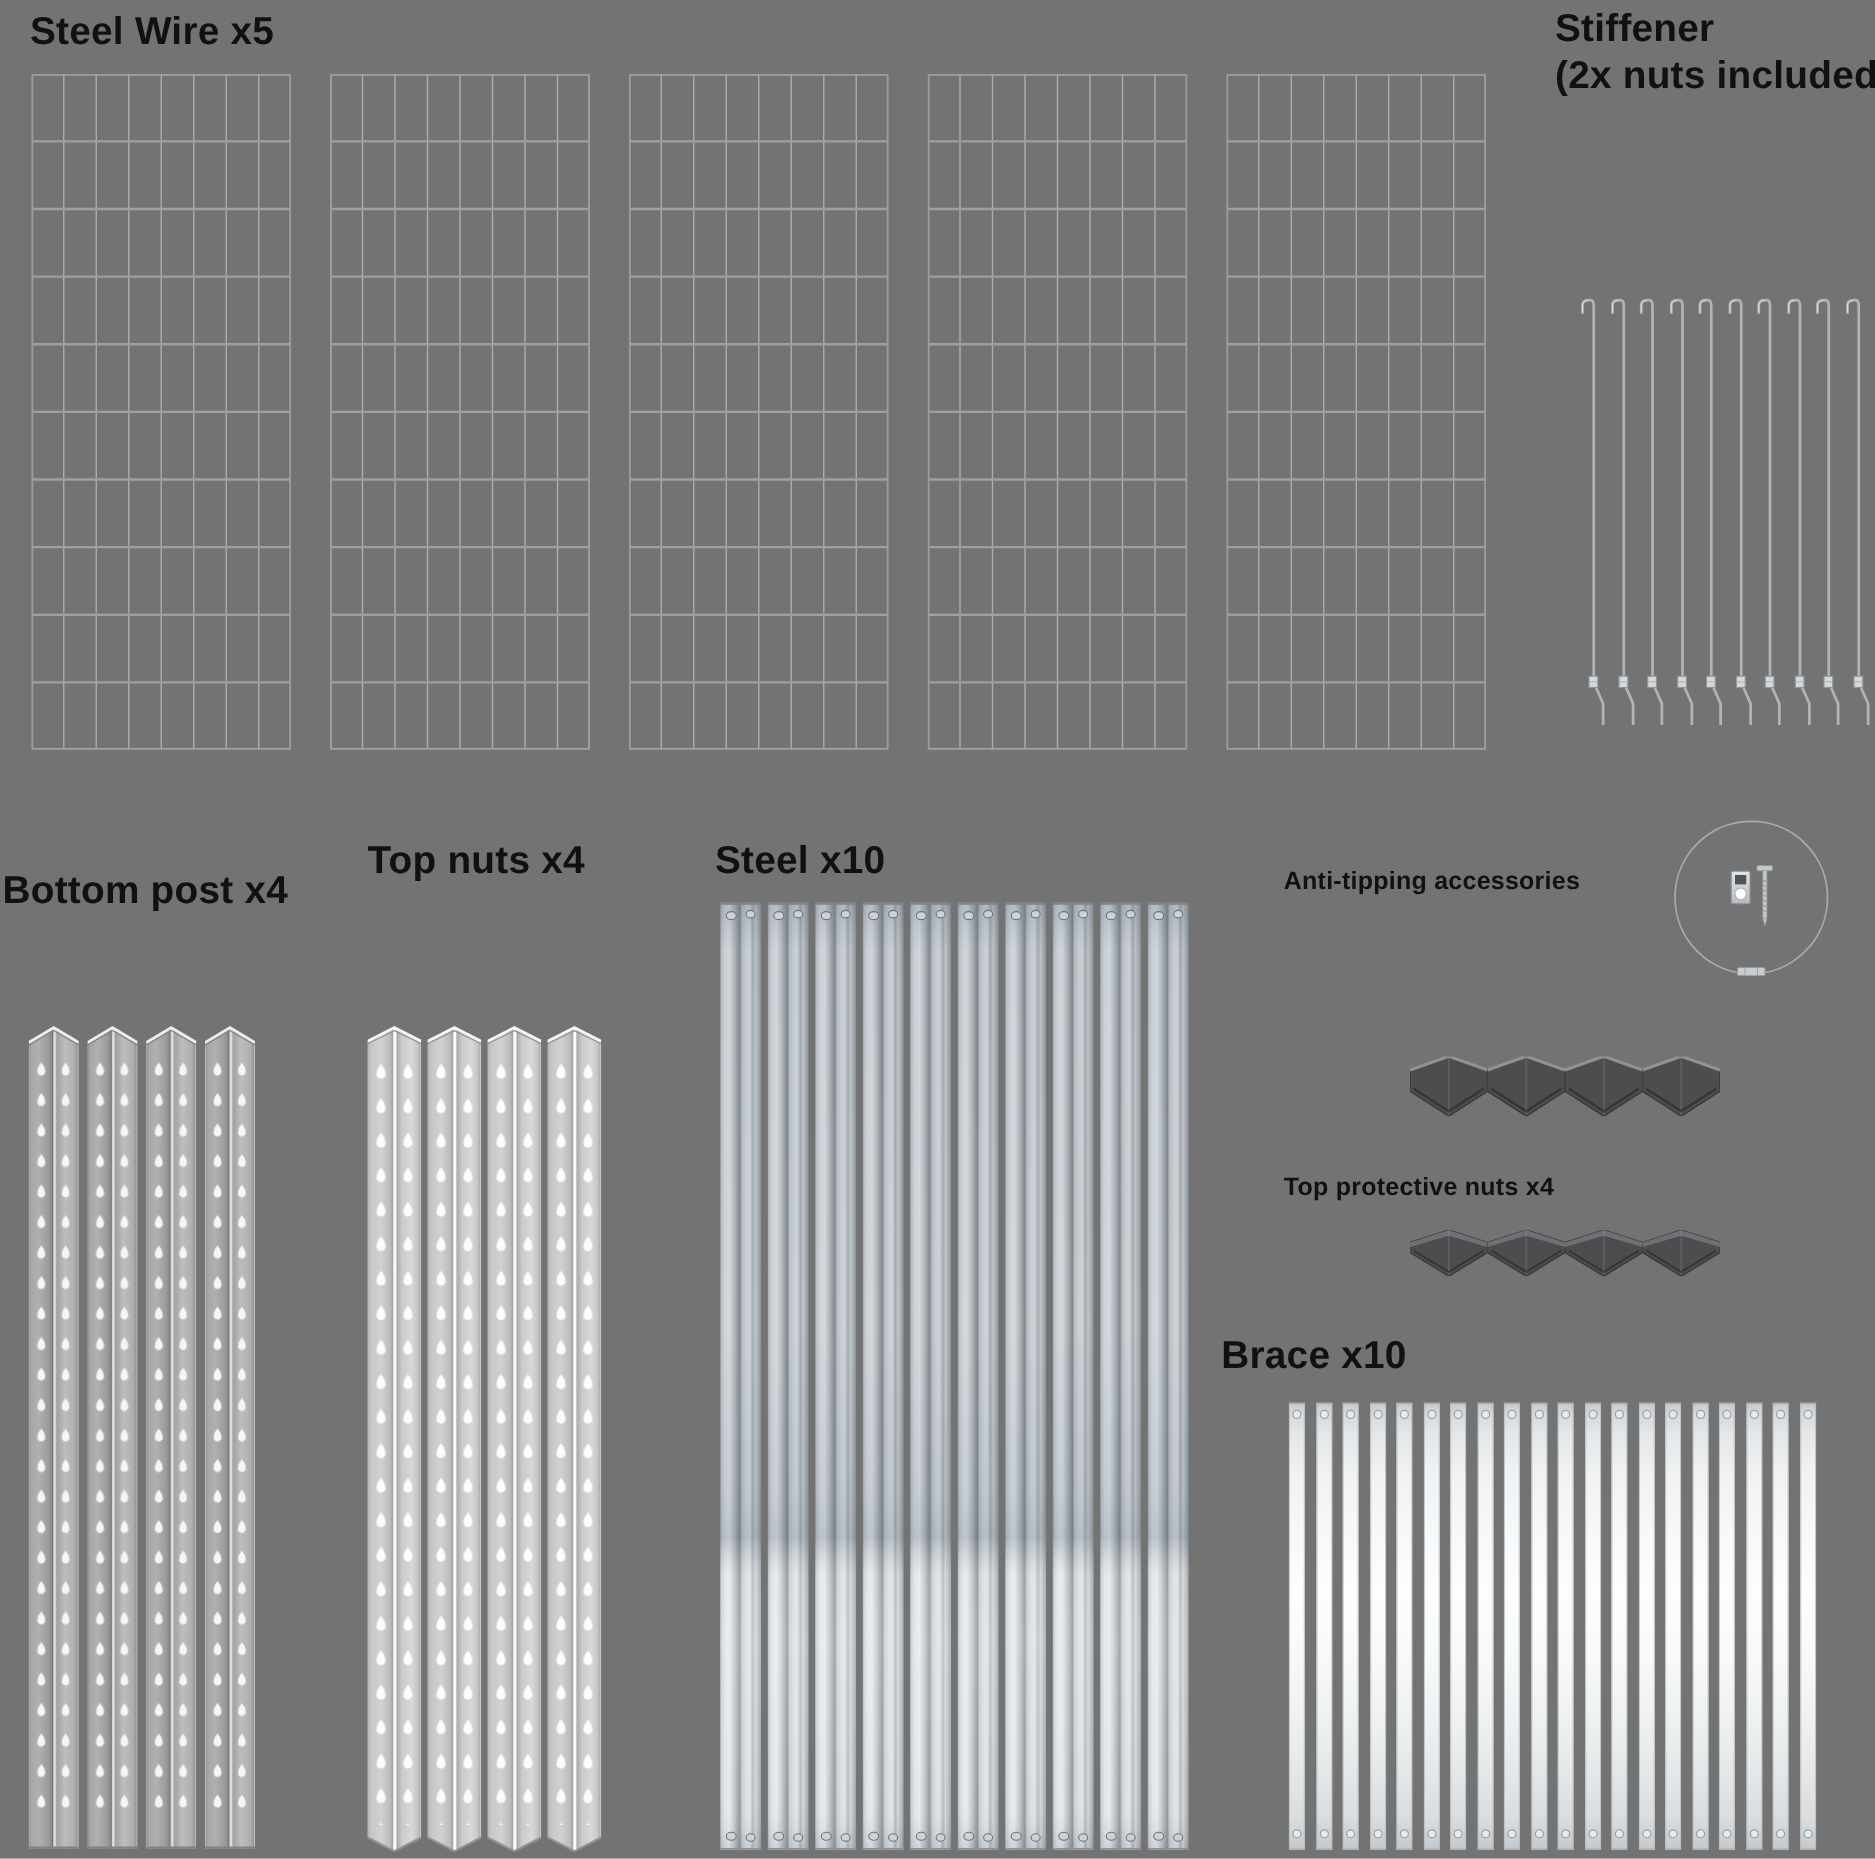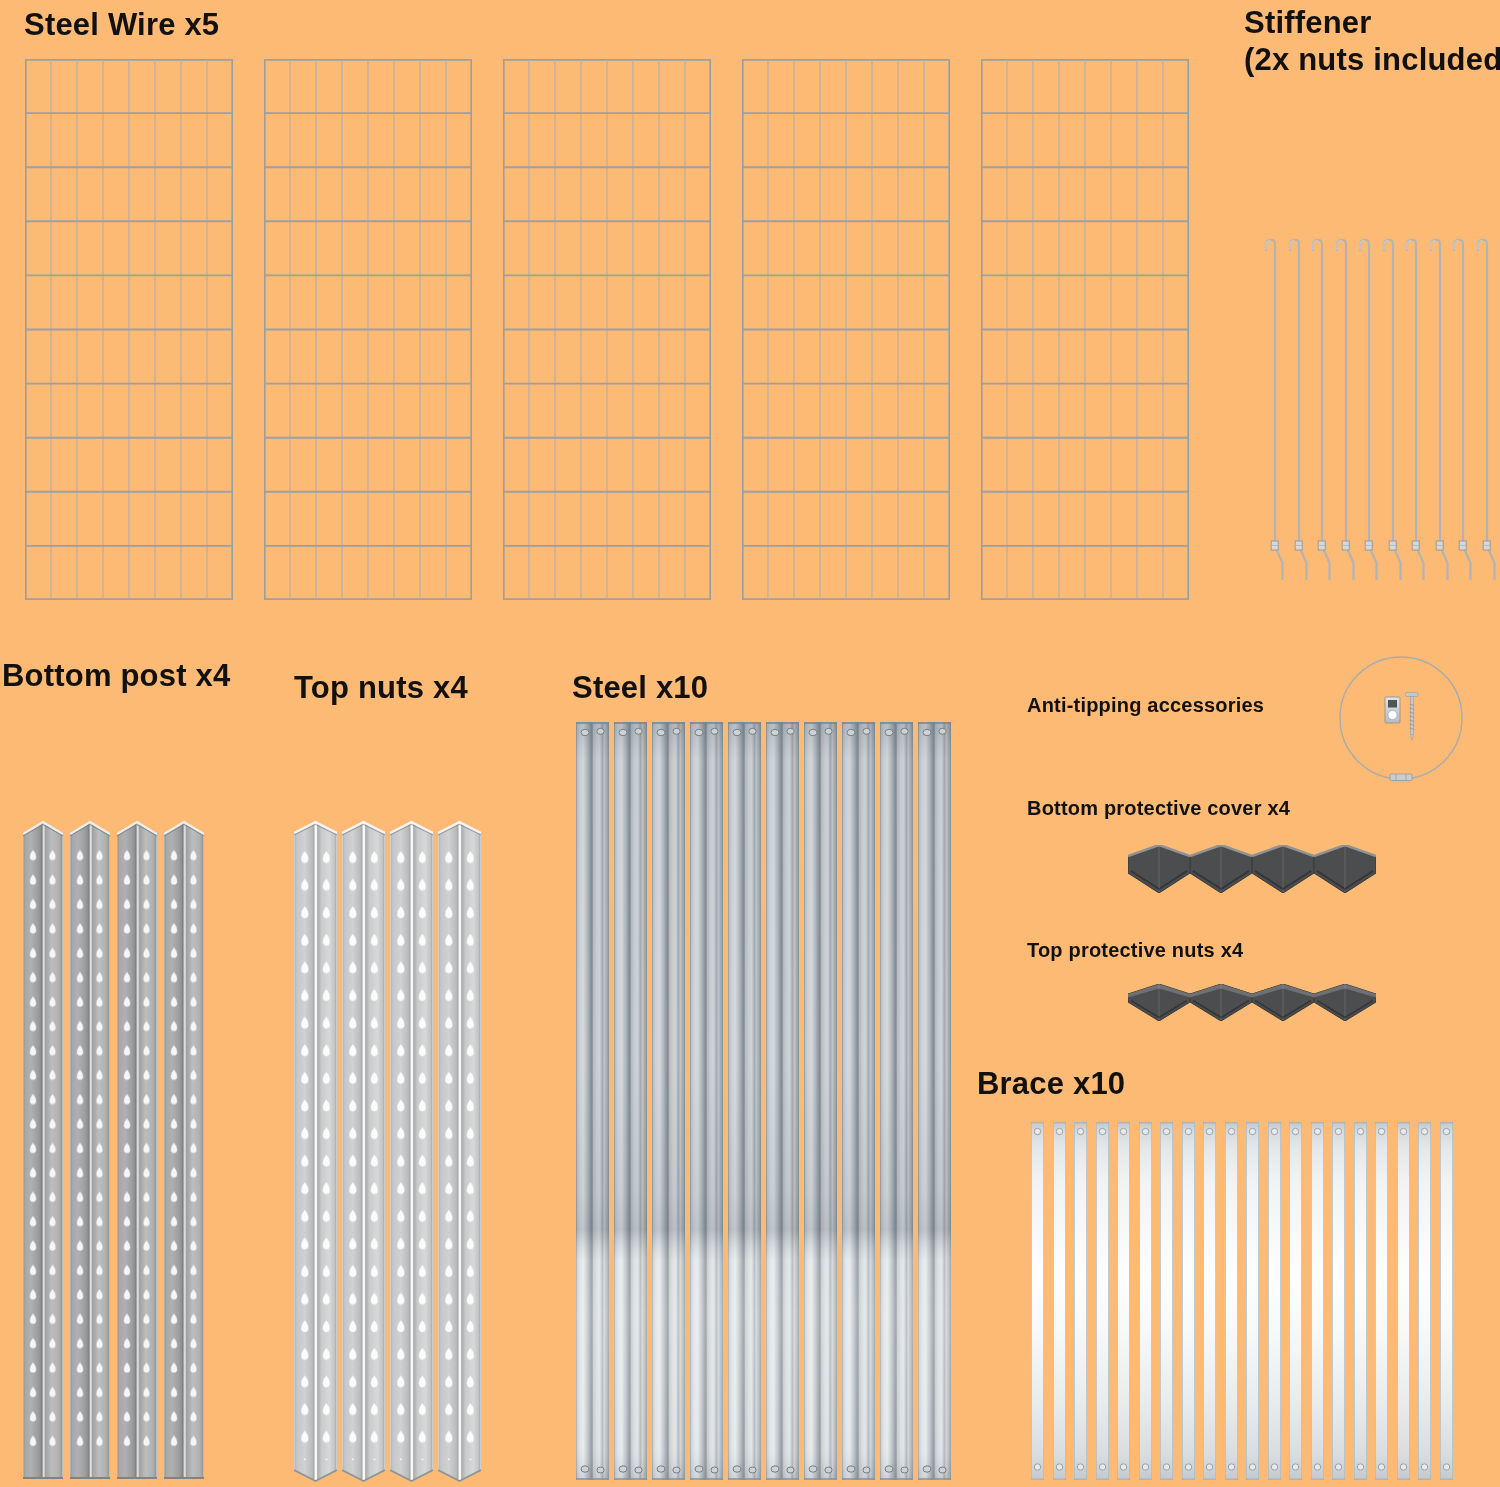--- a/index.html
+++ b/index.html
@@ -1,17 +1,17 @@
 <!DOCTYPE html>
 <html><head>
 <meta charset="utf-8">
 <style>
   html,body{margin:0;padding:0;background:#ffffff;}
   #canvas{
-    position:relative;width:1500px;height:1487px;background:#fdba74;overflow:hidden;
+    position:relative;width:1500px;height:1487px;background:#737373;overflow:hidden;
     font-family:"Liberation Sans", sans-serif;
   }
   .lbl{
     position:absolute;color:#111111;font-weight:700;line-height:1.18;
     white-space:pre;letter-spacing:0.2px;
   }
   .lbl-big{font-size:31px;}
   .lbl-mid{font-size:20px;}
   .row{position:absolute;display:flex;align-items:flex-start;}
   .row svg{display:block;flex:none;}
@@ -244,21 +244,21 @@
         <use href="#sym-rod"></use>
       </svg>
       <svg style="width:23.5px;height:352px" viewBox="0 0 23.5 352">
         <use href="#sym-rod"></use>
       </svg>
       <svg style="width:23.5px;height:352px" viewBox="0 0 23.5 352">
         <use href="#sym-rod"></use>
       </svg>
     </div>
 
-  <div class="lbl lbl-big" style="left:2px;top:658px;">Bottom post x4</div>
+  <div class="lbl lbl-big" style="left:2px;top:694px;">Bottom post x4</div>
   <div class="row" style="left:23px;top:820px;gap:7px;">
     <svg style="width:40px;height:660px" viewBox="0 0 40 660">
         <use href="#sym-post-dark"></use>
       </svg>
   <svg style="width:40px;height:660px" viewBox="0 0 40 660">
         <use href="#sym-post-dark"></use>
       </svg>
       <svg style="width:40px;height:660px" viewBox="0 0 40 660">
         <use href="#sym-post-dark"></use>
       </svg>
@@ -337,21 +337,20 @@
         <line x1="77.6" y1="60" x2="82.2" y2="61.5"></line>
           <line x1="77.6" y1="64" x2="82.2" y2="65.5"></line>
         <line x1="77.6" y1="68" x2="82.2" y2="69.5"></line>
           <line x1="77.6" y1="72" x2="82.2" y2="73.5"></line>
         <line x1="77.6" y1="76" x2="82.2" y2="77.5"></line>
       </g>
       <polygon points="78.3,82.5 81.5,82.5 80,88.5" fill="#c3c8cb" stroke="#9aa1a6" stroke-width="0.6"></polygon>
     </g>
   </svg>
 
-  <div class="lbl lbl-mid" style="left:1027px;top:797px;">Bottom protective cover x4</div>
   <div class="row" style="left:1128px;top:845px;gap:0;">
     <svg style="width:62px;height:48px" viewBox="0 0 62 48">
         <use href="#sym-cover-bottom"></use>
       </svg>
   <svg style="width:62px;height:48px" viewBox="0 0 62 48">
         <use href="#sym-cover-bottom"></use>
       </svg>
       <svg style="width:62px;height:48px" viewBox="0 0 62 48">
         <use href="#sym-cover-bottom"></use>
       </svg>

